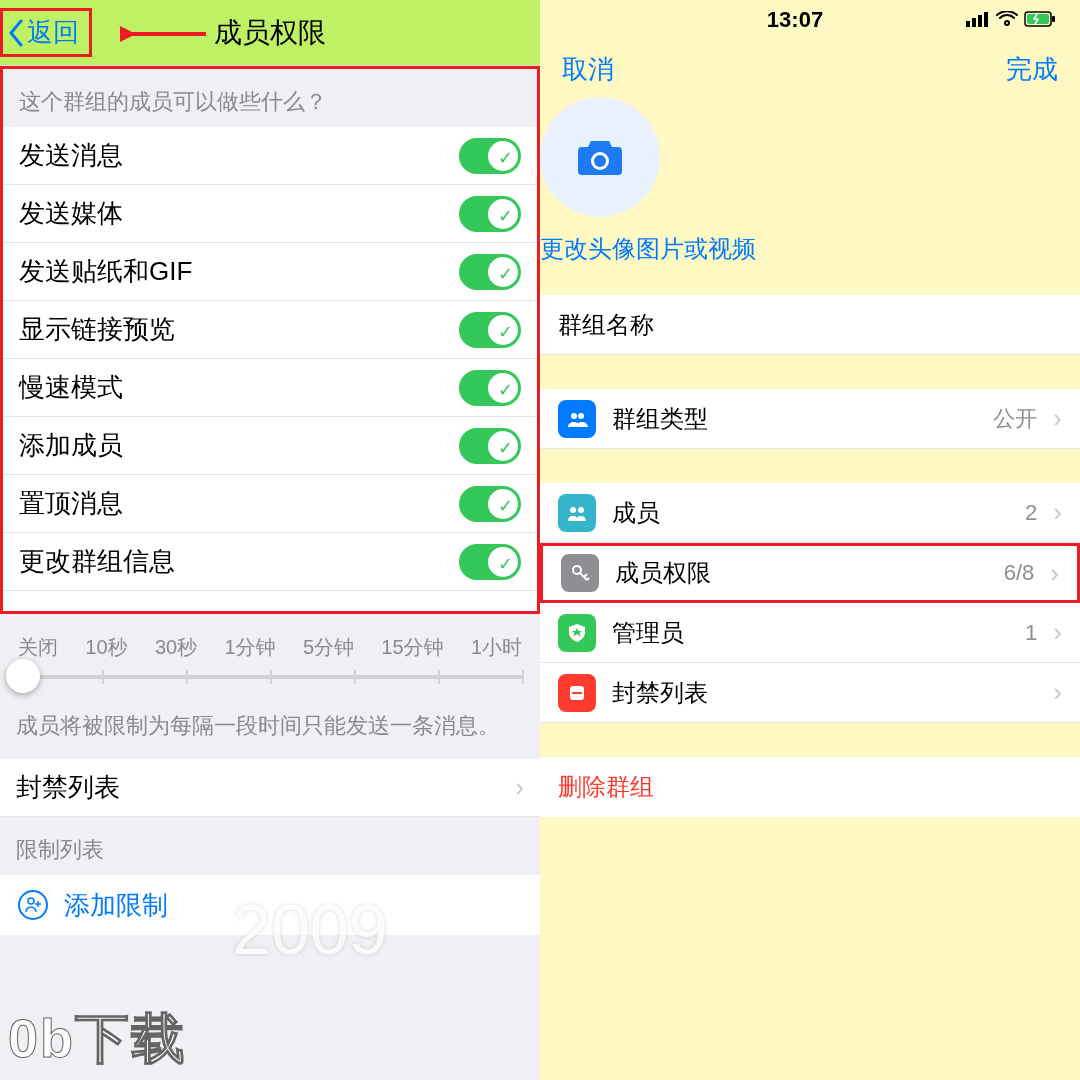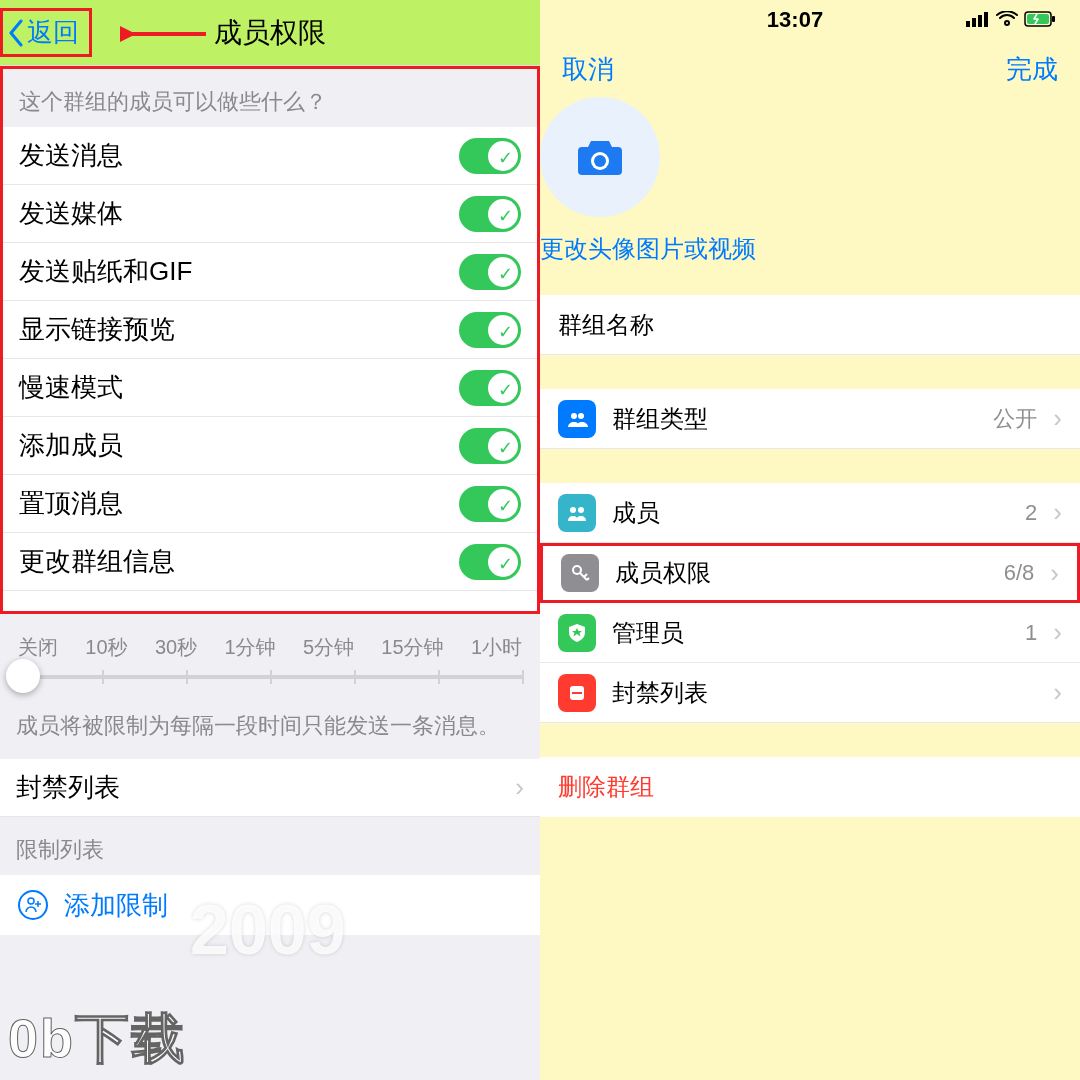--- a/index.html
+++ b/index.html
@@ -47,21 +47,21 @@
 
 .rrow { background:#fff; display:flex; align-items:center; height:60px; padding:0 18px; border-bottom:1px solid #e8e8ea; font-size:24px; color:#000; gap:16px;text-align:right; }
 .rrow.input { color:#c2c2c6; }
 .rrow .spacer { flex:1; }
 .rrow .val { color:#8e8e93; font-size:22px; }
 .rrow .ric { width:38px; height:38px; border-radius:8px; display:flex; align-items:center; justify-content:center; color:#fff; font-size:22px; }
 .gap { height:34px; }
 
 .delete-row { background:#fff; height:60px; display:flex; align-items:center; padding:0 18px; font-size:24px; color:#ff3b30; }
 
-.watermark { position:absolute; color:rgba(255,255,255,.85); font-size:70px; font-weight:700; text-shadow:0 0 4px rgba(0,0,0,.15); }
+.watermark { position:absolute; color:rgba(255,255,255,.85); font-size:70px; font-weight:400; text-shadow:0 0 4px rgba(0,0,0,.15);margin-left:42px; }
 
 .add-row { background:#fff; height:60px; display:flex; align-items:center; gap:16px; padding:0 18px; font-size:26px; color:#007aff; }
 .add-row .aicon { width:30px; height:30px; border:2px solid #007aff; border-radius:50%; display:flex; align-items:center; justify-content:center; color:#007aff; }
 
 .bottom-txt { position:absolute; left:8px; bottom:4px; font-size:54px; font-weight:700; color:#fff; -webkit-text-stroke:1px #555; opacity:.9; letter-spacing:2px; }
 
 .ic-blue { background:#007aff; }
 .ic-teal { background:#34b5c9; }
 .ic-gray { background:#8e8e93; }
 .ic-green { background:#34c759; }

